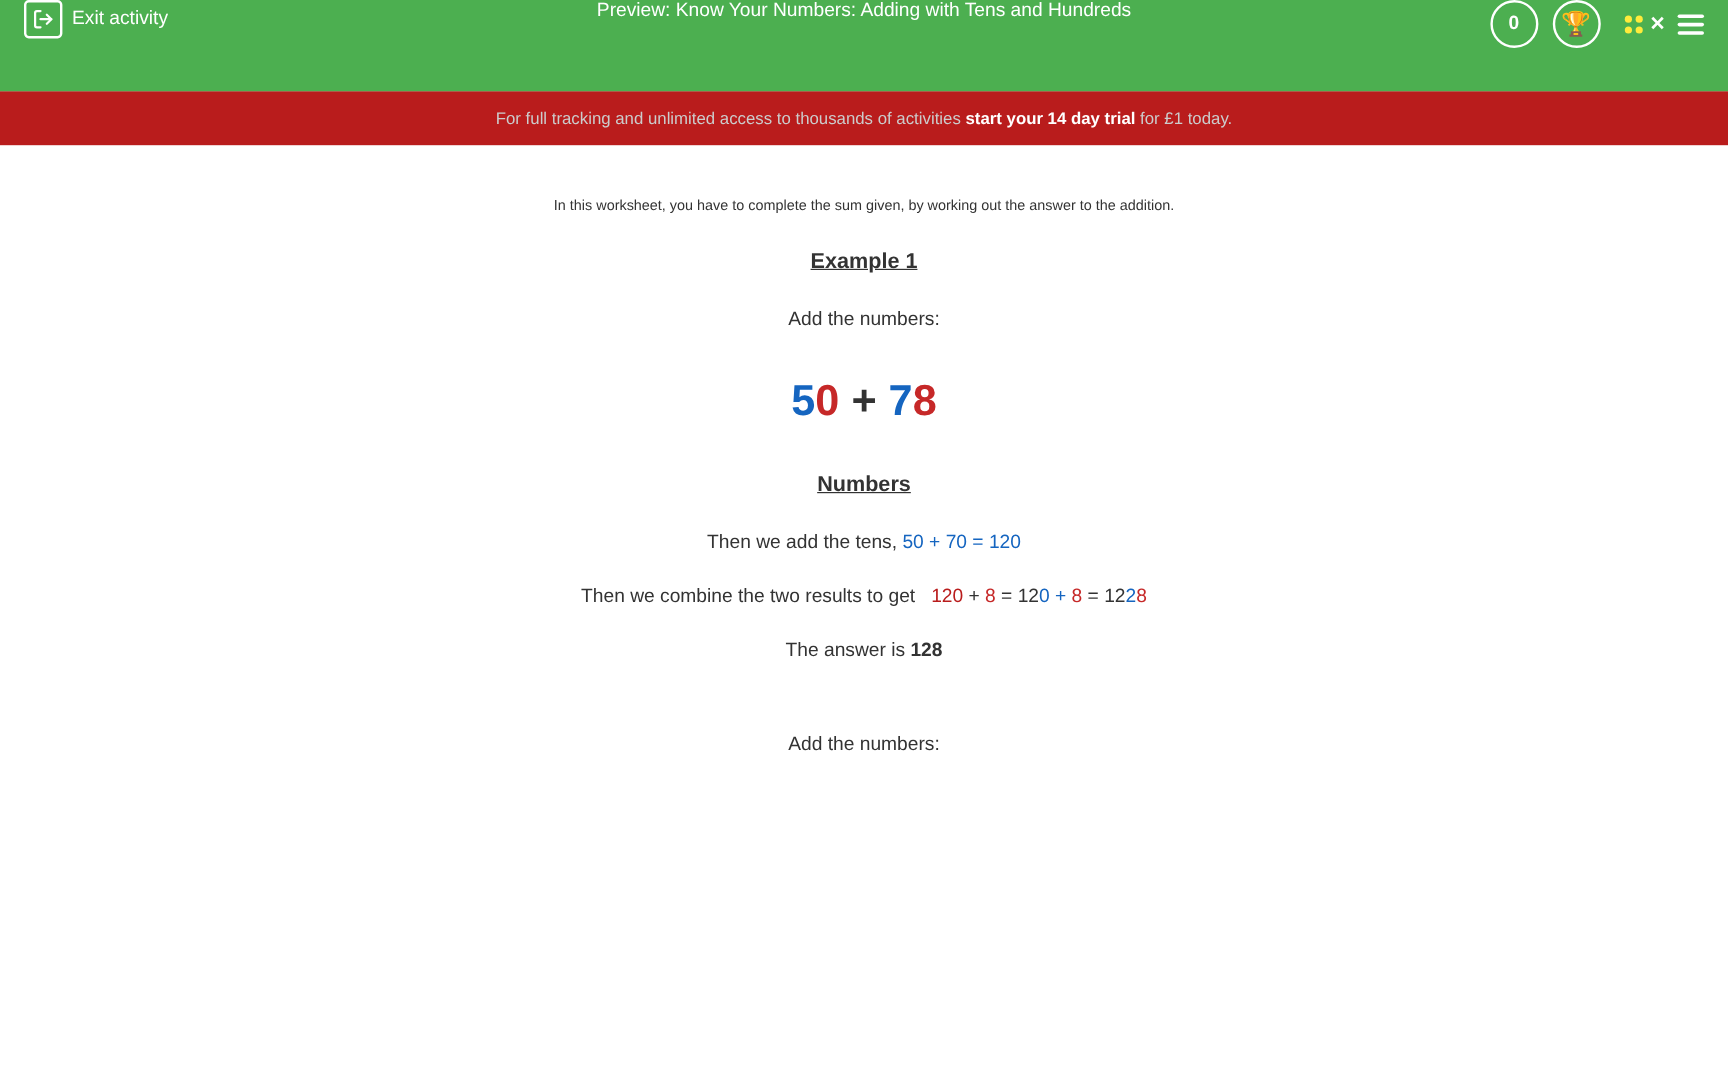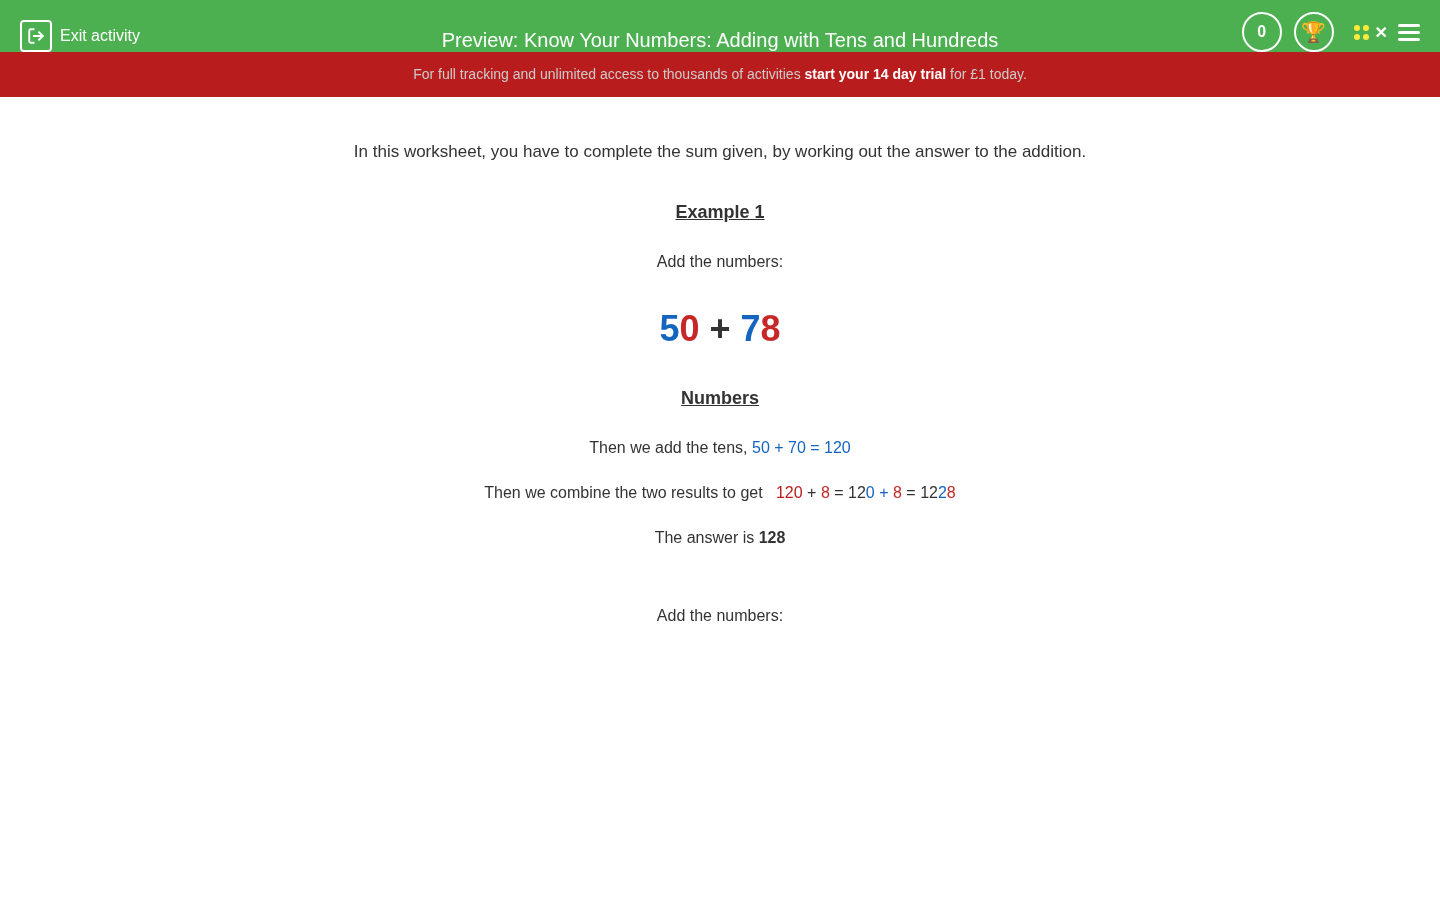--- a/index.html
+++ b/index.html
@@ -1,23 +1,23 @@
 <!DOCTYPE html>
 <html><head>
   <meta charset="utf-8">
   <style>
     * { margin: 0; padding: 0; box-sizing: border-box; }
     body { font-family: Arial, sans-serif; background: #fff; width: 1440px; min-height: 900px; }
 
     
     .top-bar {
       background: #4caf50;
-      height: 52px;
-      display: flex;
-      align-items: flex-end;
+      height: 76px;
+      display: flex;
+      align-items: flex-start;
       padding: 0 20px;
       position: relative;
     }
     .exit-btn {
       display: flex;
       align-items: center;
       gap: 8px;
       color: #fff;
       cursor: pointer;
       font-size: 16px;
@@ -33,21 +33,21 @@
       display: flex;
       align-items: center;
       justify-content: center;
       font-size: 18px;
     }
     .page-title {
       position: absolute;
       left: 50%;
       transform: translateX(-50%);
       color: #fff;
-      font-size: 20px;
+      font-size: 16px;
       font-weight: normal;
       white-space: nowrap;
     }
     .top-bar-right {
       margin-left: auto;
       display: flex;
       align-items: center;
       gap: 12px;
     }
     .score-circle {
@@ -131,22 +131,22 @@
     .main-content {
       max-width: 900px;
       margin: 0 auto;
       padding: 40px 20px;
       font-size: 16px;
       color: #333;
       line-height: 1.8;
     }
     .intro-text {
       text-align: center;
-      font-size: 17px;
-      margin-bottom: 28px;
+      font-size: 12px;
+      margin-bottom: 18px;
     }
     .section-heading {
       text-align: center;
       font-size: 18px;
       font-weight: bold;
       text-decoration: underline;
       margin-bottom: 20px;
     }
     .center-text {
       text-align: center;

